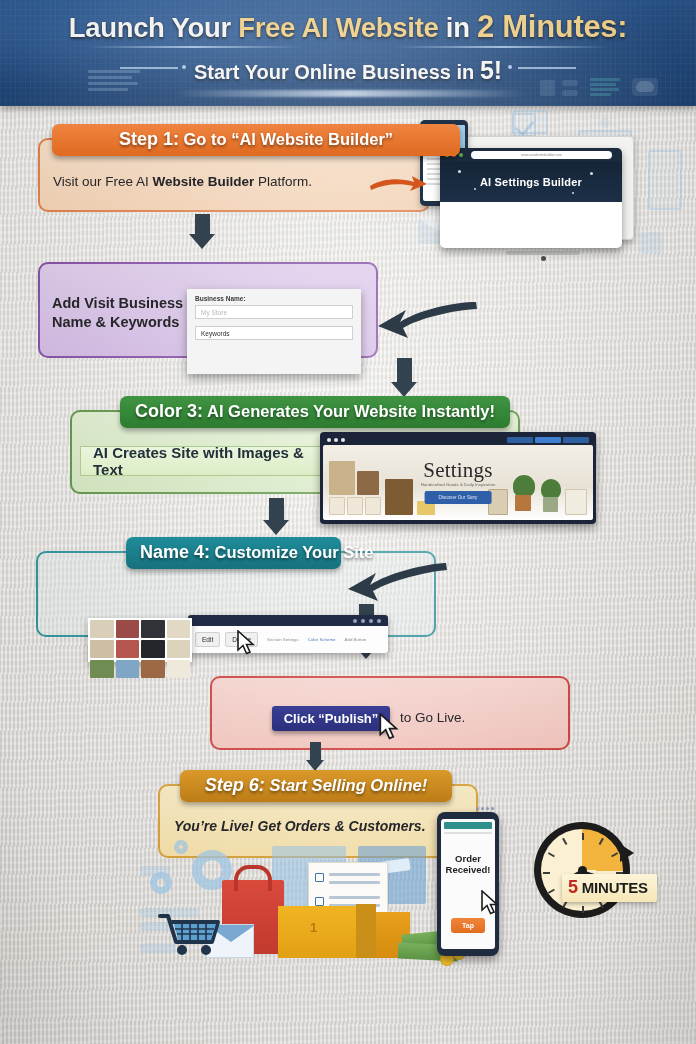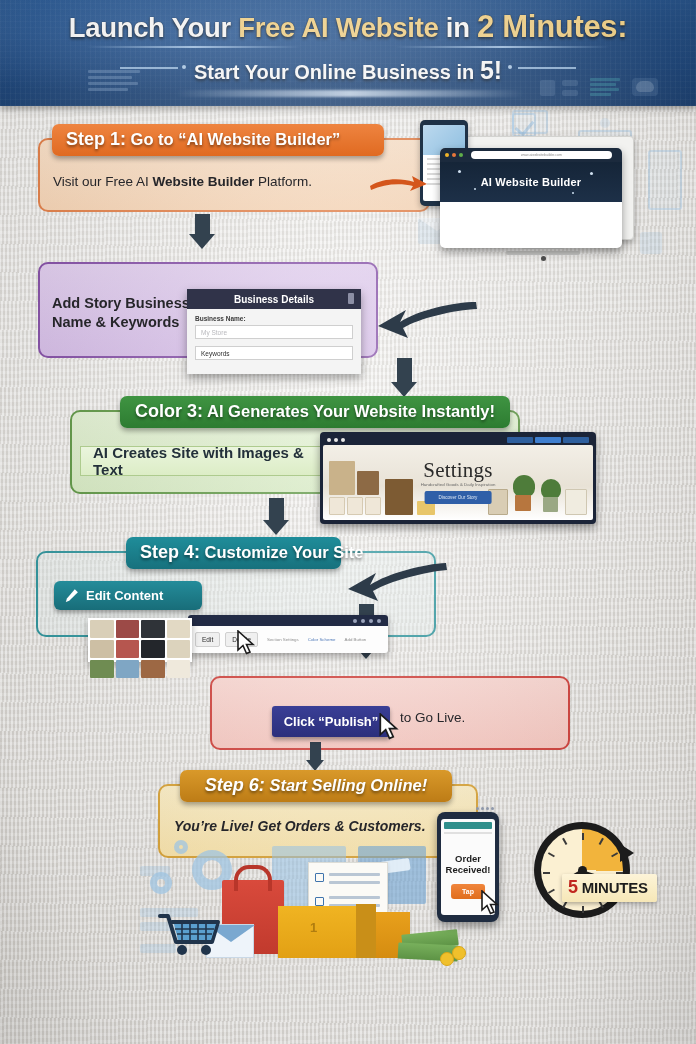--- a/index.html
+++ b/index.html
@@ -111,21 +111,21 @@
   .step-sub{
     position:absolute; z-index:3;
     font-size:13.5px; color:#26262a; font-weight:normal;
     white-space:nowrap;
   }
   .step-sub b{ font-weight:bold; }
 
   
   #step1 { left:38px; top:124px; width:392px; height:88px; }
   #step1 .step-body{ width:392px; height:74px; background:linear-gradient(180deg,#fbe0c6,#f8d3b1); border-color:#e2763a; }
-  #step1 .step-hdr { background:linear-gradient(180deg,#ee8440,#e06a21); width:332px; }
+  #step1 .step-hdr { background:linear-gradient(180deg,#ee8440,#e06a21); width:408px; text-align:center; }
   #step1 .step-sub { left:15px; top:50px; }
   .arrow-curve-o{
     position:absolute; left:330px; top:48px; width:60px; height:22px; z-index:5;
   }
 
   
   #step2 { left:38px; top:248px; width:340px; height:110px; }
   #step2 .step-body{ width:340px; height:96px; background:linear-gradient(180deg,#dfcaee,#d3b8e7); border-color:#7a3fa0; }
   #step2 .step-hdr { background:linear-gradient(180deg,#7b46a6,#5f2f88); width:312px; text-align:center; }
   #step2 .step-sub { left:14px; top:46px; font-size:14.5px; font-weight:bold; line-height:1.28; white-space:normal; width:150px;}
@@ -165,21 +165,21 @@
     border-radius:6px; box-shadow:0 3px 4px rgba(0,0,0,.3);
     display:flex; align-items:center; gap:8px; padding-left:12px;
     color:#fff; font-size:13px; font-weight:bold;
   }
 
   
   #step5 { left:210px; top:662px; width:360px; height:88px; }
   #step5 .step-body{ width:360px; height:74px; background:linear-gradient(180deg,#fbd4ce,#f8c3bb); border-color:#cc2b25; }
   #step5 .step-hdr { left:26px; background:linear-gradient(180deg,#d63832,#b01f1b); width:306px; text-align:center; }
   .btn-publish{
-    position:absolute; left:62px; top:44px; width:118px; height:31px; z-index:4;
+    position:absolute; left:62px; top:44px; width:118px; height:25px; z-index:4;
     background:linear-gradient(180deg,#3a3f96,#2b2f7c);
     border-radius:3px; box-shadow:0 3px 4px rgba(0,0,0,.33);
     display:flex; align-items:center; justify-content:center;
     color:#fff; font-size:13px; font-weight:bold;
   }
   #step5 .step-sub{ left:190px; top:48px; }
 
   
   #step6 { left:158px; top:770px; width:320px; height:88px; }
   #step6 .step-body{ width:320px; height:74px; background:linear-gradient(180deg,#fdeec2,#fbe3a4); border-color:#d79b23; }
@@ -337,21 +337,21 @@
   .es-link.b{ color:#4f79b8; }
   #thumbs{
     position:absolute; left:88px; top:618px; width:104px; height:44px; z-index:7;
     background:#fff; box-shadow:0 3px 7px rgba(0,0,0,.3); padding:2px;
   }
   #thumbs .trow{ display:flex; gap:2px; margin-bottom:2px; }
   #thumbs .tc{ height:18px; flex:1; border-radius:1px; }
 
   
   #phone6{
-    position:absolute; left:437px; top:812px; width:62px; height:110px; z-index:8;
+    position:absolute; left:437px; top:812px; width:62px; height:144px; z-index:8;
     background:#1f2c40; border-radius:8px; padding:7px 4px; box-shadow:0 4px 9px rgba(0,0,0,.4);
   }
   .ph-scr{ background:#fbfbfb; height:100%; border-radius:3px; position:relative; overflow:hidden; }
   .ph-bar{ height:7px;background:#2f8f8b;margin:3px; border-radius:1px;}
   .ph-ln { height:2px;background:#e0e0e0;margin:3px; }
   .ph-txt{
     position:absolute;left:0;right:0;top:34px;text-align:center;
     font-size:9.5px;font-weight:bold;color:#1d1d1d;line-height:1.2;
   }
   .ph-btn{
@@ -505,42 +505,38 @@
         <span class="bdot" style="background:#f0b429"></span>
         <span class="bdot" style="background:#e8763a"></span>
         <span class="bdot" style="background:#5fae4a"></span>
         <span class="burl">www.aiwebsitebuilder.com</span>
       </div>
       <div class="bstars">
         <span class="sp" style="width:3px;height:3px;left:18px;top:8px"></span>
         <span class="sp" style="width:2px;height:2px;left:34px;top:26px"></span>
         <span class="sp" style="width:3px;height:3px;left:150px;top:10px"></span>
         <span class="sp" style="width:2px;height:2px;left:132px;top:30px"></span>
-        <span class="ttl">AI Website Builder</span>
+        <span class="ttl">AI Settings Builder</span>
       </div>
     </div>
   </div>
 
   <div class="vArrow" style="left:176px;top:214px;width:52px;">
     <div class="shaft" style="width:15px;height:20px;"></div>
     <div class="head"></div>
   </div>
 
   <div class="step" id="step2">
     <div class="step-body"></div>
     <div class="step-sub">
-      <span>Add Story Business</span><br><span>Name &amp; Keywords</span>
+      <span>Add Visit Business</span><br><span>Name &amp; Keywords</span>
     </div>
   </div>
 
   <div id="bizPanel">
-    <div class="bp-head">
-      <span>Business Details</span>
-      <span class="pin"></span>
-    </div>
     <div class="bp-lbl">Business Name:</div>
     <div class="bp-inp ghost">My Store</div>
     <div class="bp-inp">Keywords</div>
   </div>
 
   <svg style="position:absolute;left:358px;top:300px;width:120px;height:46px;z-index:7;" viewBox="0 0 120 46">
     <path d="M118 2 C96 2, 60 10, 42 22 L48 10 L20 26 L50 38 L45 28 C62 18, 96 10, 119 9 Z" fill="#2d3b49"></path>
   </svg>
 
   <div class="vArrow" style="left:378px;top:358px;width:52px;">
@@ -588,28 +584,21 @@
   </div>
 
   <div class="vArrow" style="left:250px;top:498px;width:52px;">
     <div class="shaft" style="width:15px;height:22px;"></div>
     <div class="head"></div>
   </div>
 
   <div class="step" id="step4">
     <div class="step-body"></div>
     <div class="step-hdr">
-      <span class="num">Step 4:</span><span> Customize Your Site</span>
-    </div>
-    <div class="btn-edit">
-      <svg width="15" height="15" viewBox="0 0 16 16">
-        <path d="M11.5 1.2 L14.8 4.5 L5.6 13.7 L2 14.8 L3.1 11.2 Z" fill="#ffffff"></path>
-        <path d="M2.2 13.6 L3.2 14.6 L2 15 Z" fill="#d8d8d8"></path>
-      </svg>
-      <span>Edit Content</span>
+      <span class="num">Name 4:</span><span> Customize Your Site</span>
     </div>
   </div>
 
   <svg style="position:absolute;left:330px;top:560px;width:118px;height:48px;z-index:7;" viewBox="0 0 118 48">
     <path d="M116 3 C94 4, 58 13, 40 25 L46 13 L18 29 L48 41 L43 31 C60 21, 94 12, 117 10 Z" fill="#2d3b49"></path>
   </svg>
 
   <div id="editStrip">
     <div class="es-top">
         <i></i>

